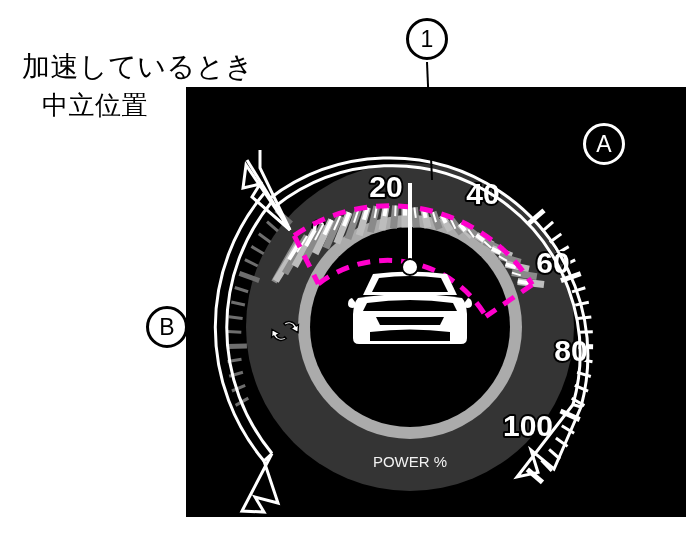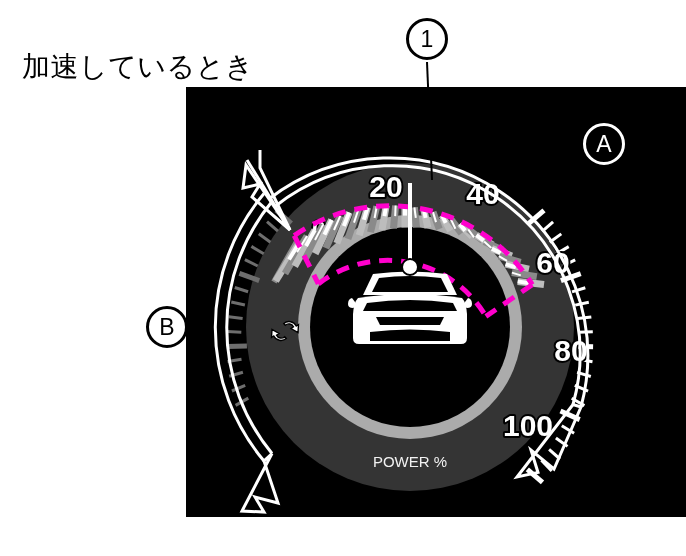--- a/index.html
+++ b/index.html
@@ -60,20 +60,21 @@
     fill:#f2f2f2;font-family:"Liberation Sans","DejaVu Sans",sans-serif;
     font-size:15px;
   }
 </style>
 </head>
 <body>
 
 <div id="root">
 
   <div class="jp-title">加速しているとき</div>
+  <div class="jp-sub">中立位置</div>
 
   <div class="panel">
     <svg width="500" height="458" viewBox="0 0 500 458">
       <defs>
         <clipPath id="clipPanel">
             <rect x="0" y="0" width="500" height="458"></rect>
           </clipPath>
       </defs>
       <g clip-path="url(#clipPanel)">
 

